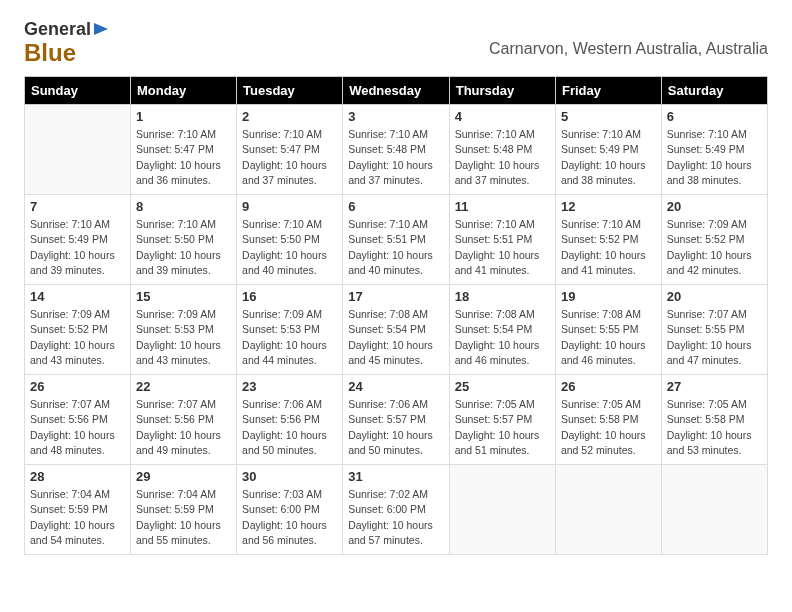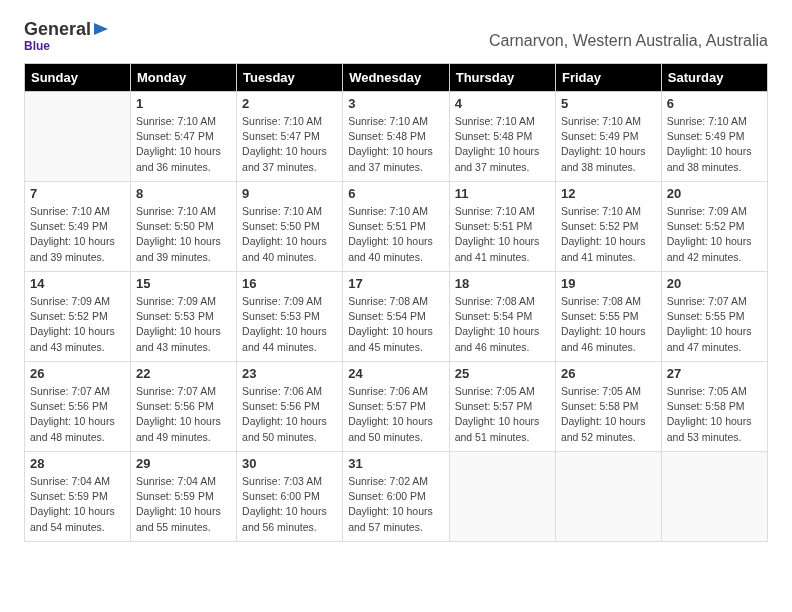--- a/index.html
+++ b/index.html
@@ -21,42 +21,42 @@
       flex-direction: column;
       align-items: flex-start;
     }
     .logo-text-general {
       font-size: 18px;
       font-weight: bold;
       color: #333;
       line-height: 1.1;
     }
     .logo-text-blue {
-      font-size: 12px;
-      font-weight: bold;
-      color: #4c1d95;
+      font-size: 24px;
+      font-weight: bold;
+      color: #a16207;
       line-height: 1.1;
     }
     .logo-row {
       display: flex;
       align-items: center;
     }
     .title-area {
       text-align: right;
     }
     .month-year {
       font-size: 36px;
       font-weight: bold;
       color: #333;
       line-height: 1.1;
     }
     .location {
       font-size: 16px;
       color: #555;
-      margin-top: 12px;
+      margin-top: 20px;
     }
     .calendar {
       width: 100%;
       border-collapse: collapse;
       font-size: 11px;
     }
     .calendar th {
       background-color: #000000;
       color: #fff;
       text-align: left;

